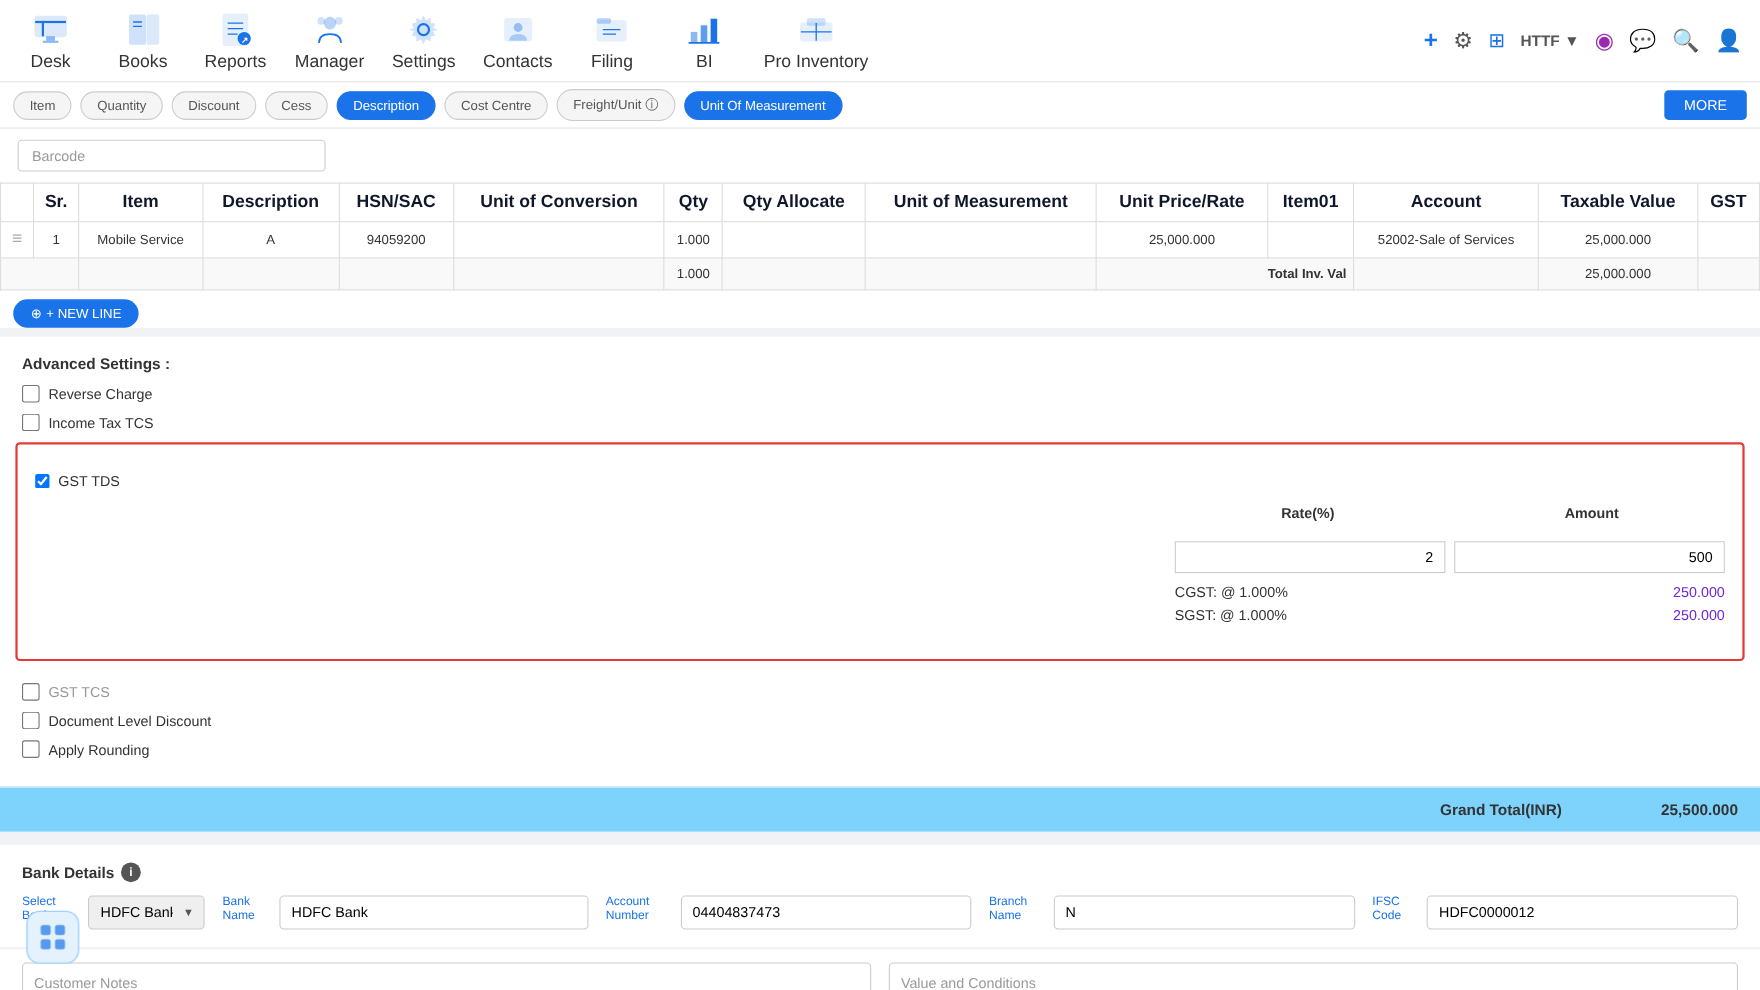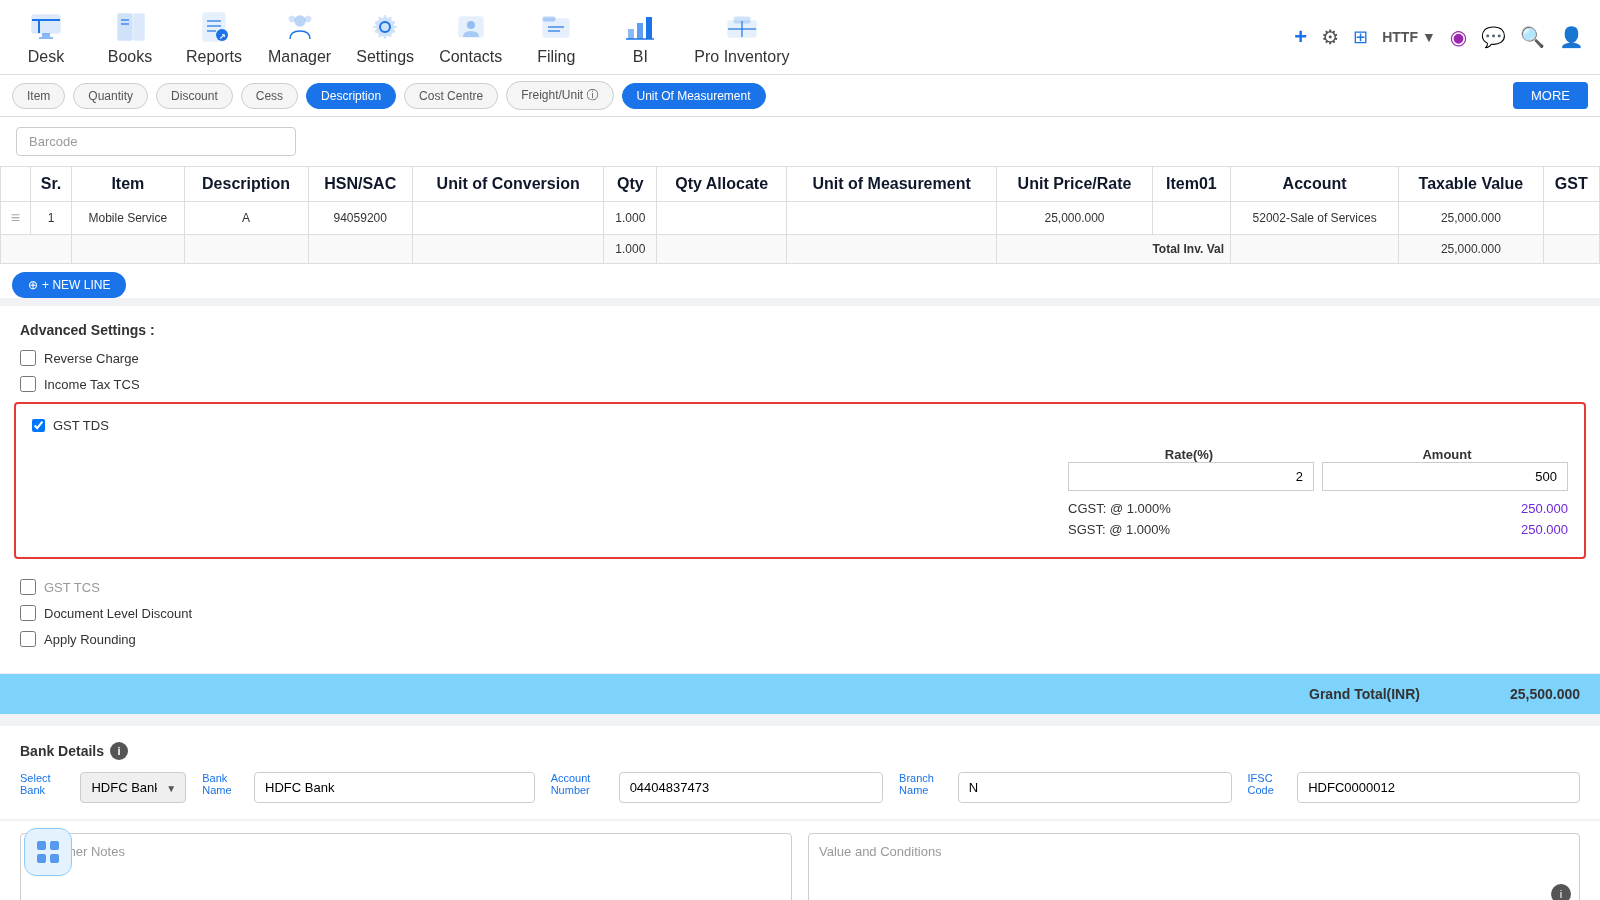--- a/index.html
+++ b/index.html
@@ -35,25 +35,25 @@
     .drag-icon { color: #aaa; font-size: 16px; }
     .new-line-btn { background: #1a73e8; color: #fff; border: none; border-radius: 20px; padding: 6px 16px; font-size: 12px; cursor: pointer; display: flex; align-items: center; gap: 4px; margin: 8px 12px; }
 
     
     .advanced-section { background: #fff; padding: 16px 20px; margin-top: 8px; }
     .advanced-title { font-size: 14px; font-weight: 600; margin-bottom: 12px; color: #333; }
     .checkbox-row { display: flex; align-items: center; gap: 8px; margin-bottom: 10px; font-size: 13px; }
     .checkbox-row input[type="checkbox"] { width: 16px; height: 16px; cursor: pointer; }
 
     
-    .gst-tds-box { border: 2px solid #e53935; border-radius: 4px; padding: 14px 16px; margin: 0 -6px; }
+    .gst-tds-box { border: 2px solid #e53935; border-radius: 4px; padding: 26px 16px; margin: 0 -6px; }
     .gst-tds-header { display: flex; align-items: center; gap: 8px; margin-bottom: 14px; }
     .gst-tds-content { display: flex; justify-content: flex-end; }
     .gst-tds-right { min-width: 500px; }
-    .rate-amount-header { display: flex; gap: 16px; margin-bottom: 0; }
+    .rate-amount-header { display: flex; gap: 16px; margin-bottom: 18px; }
     .rate-col { flex: 1; font-size: 13px; font-weight: 600; text-align: center; }
     .amount-col { flex: 1; font-size: 13px; font-weight: 600; text-align: center; }
     .rate-amount-inputs { display: flex; gap: 8px; margin-bottom: 10px; }
     .rate-input { flex: 1; border: 1px solid #ccc; padding: 6px 10px; text-align: right; font-size: 13px; }
     .amount-input { flex: 1; border: 1px solid #ccc; padding: 6px 10px; text-align: right; font-size: 13px; }
     .tax-line { display: flex; justify-content: space-between; margin-bottom: 6px; font-size: 13px; }
     .tax-label { color: #333; }
     .tax-value { color: #6d28d9; }
 
     

